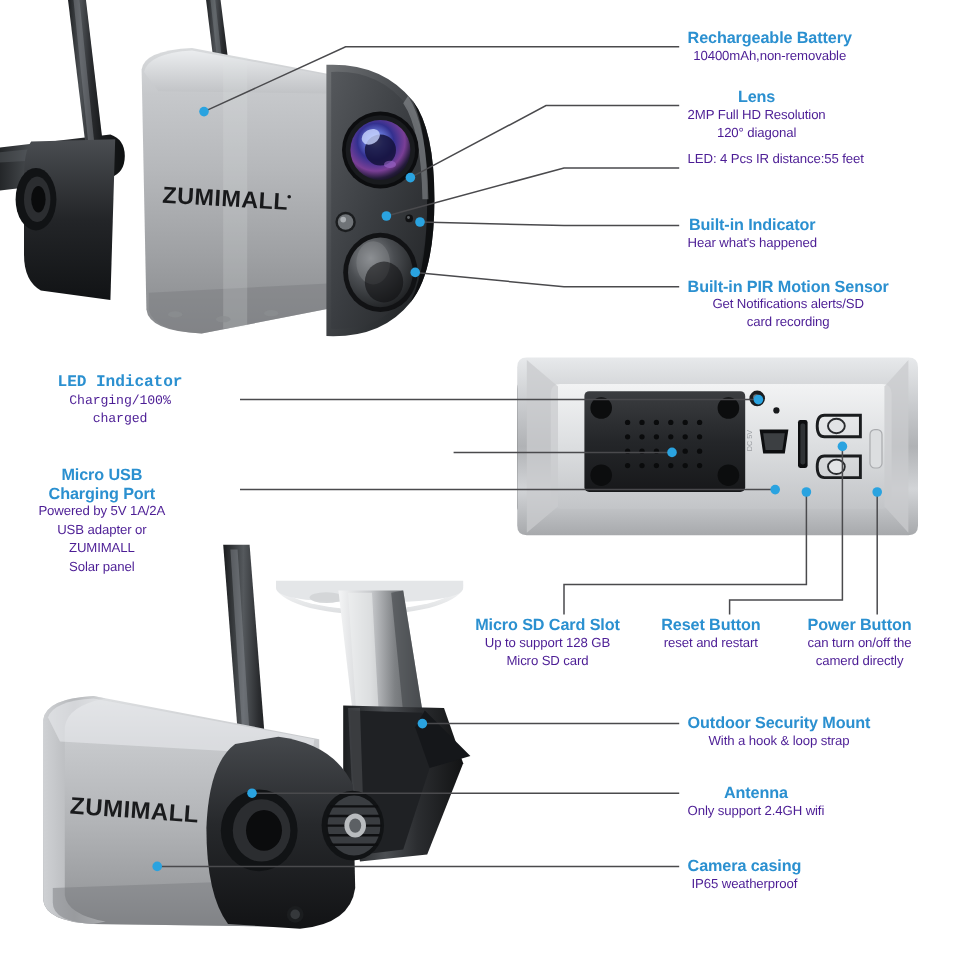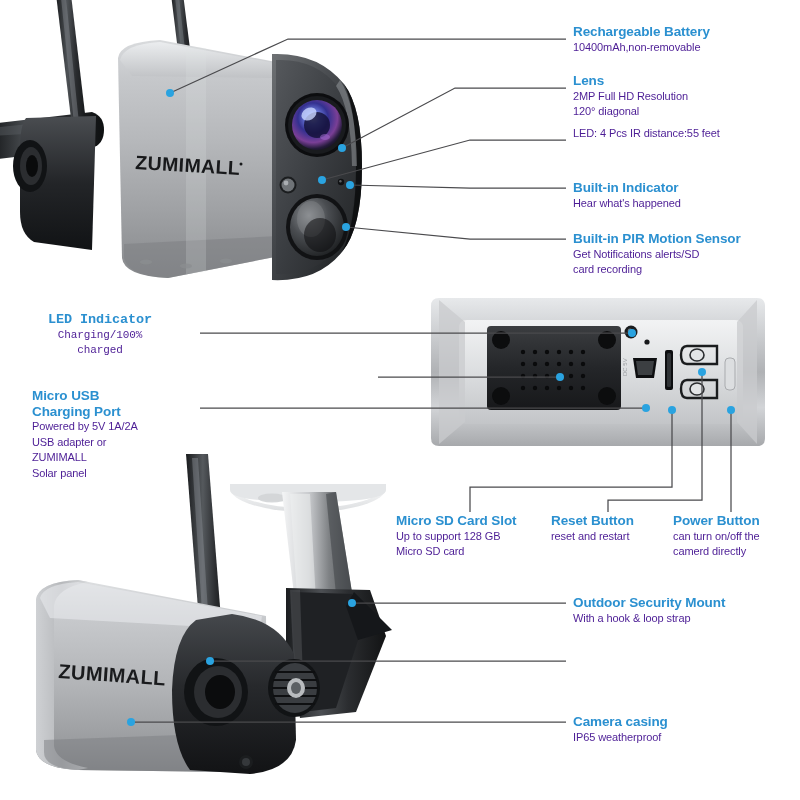--- a/index.html
+++ b/index.html
@@ -2,21 +2,21 @@
 <html><head>
 <meta charset="utf-8">
 <style>
   html,body{margin:0;padding:0;background:#ffffff;}
   body{width:800px;height:800px;position:relative;overflow:hidden;
        font-family:"Liberation Sans","DejaVu Sans",sans-serif;}
 
   #stage{position:absolute;left:0;top:0;width:800px;height:800px;}
 
   
-  .callout{position:absolute;}
+  .callout{position:absolute;text-align:center;}
   .callout .ttl{
     color:#2b90d0;font-weight:bold;font-size:13.5px;line-height:15.5px;
     white-space:nowrap;letter-spacing:-0.1px;
   }
   .callout .sub{
     color:#4c1d95;font-size:11px;line-height:15.5px;font-weight:400;
     letter-spacing:-0.1px;
   }
   .callout.center{text-align:center;}
   .callout.center .ttl,.callout.center .sub{white-space:normal;}
@@ -500,19 +500,23 @@
     <div class="ttl">Power Button</div>
     <div class="sub">can turn on/off the</div>
     <div class="sub">camerd directly</div>
   </div>
 
   <div class="callout" style="left:573px;top:595px;">
     <div class="ttl">Outdoor Security Mount</div>
     <div class="sub">With a hook &amp; loop strap</div>
   </div>
 
+  <div class="callout" style="left:573px;top:653px;">
+    <div class="ttl">Antenna</div>
+    <div class="sub">Only support 2.4GH wifi</div>
+  </div>
 
   <div class="callout" style="left:573px;top:714px;">
     <div class="ttl">Camera casing</div>
     <div class="sub">IP65 weatherproof</div>
   </div>
 
 </div>
 
 </body></html>

